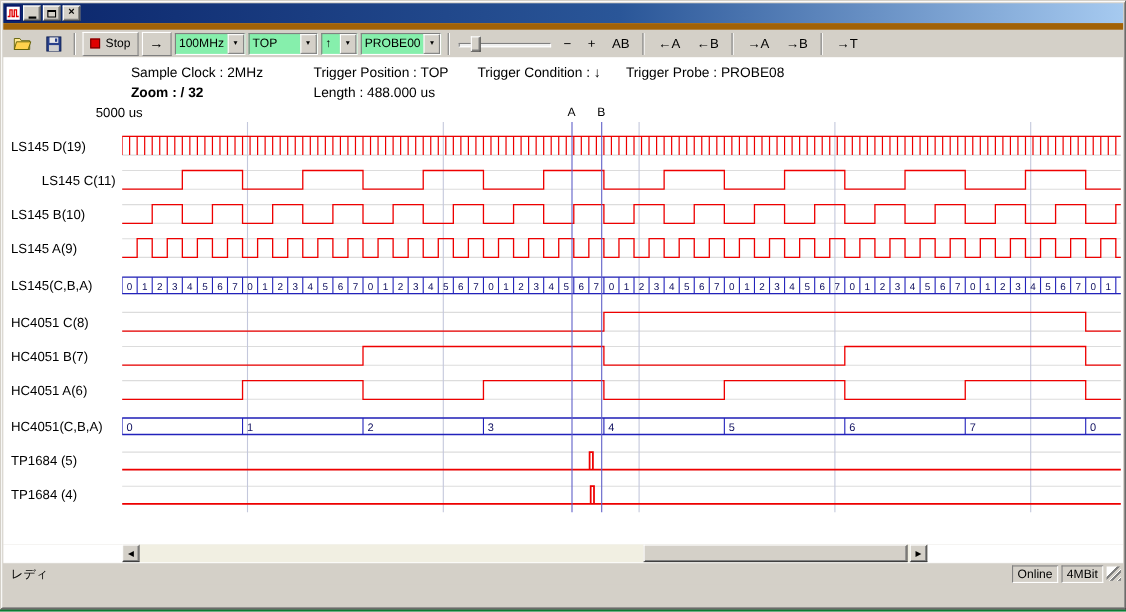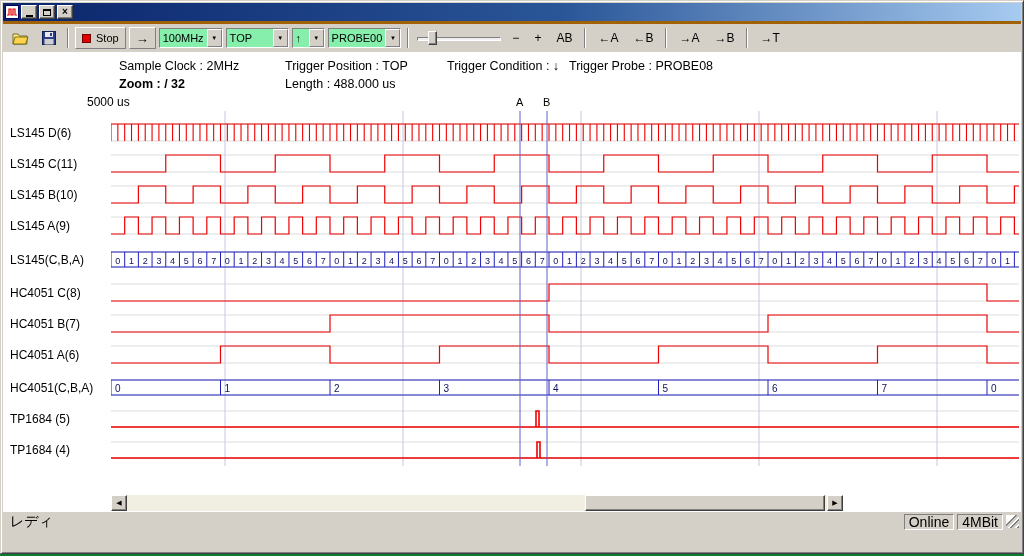--- a/index.html
+++ b/index.html
@@ -13,21 +13,21 @@
   #titlebar{height:18px;background:linear-gradient(90deg,#0a246a 0%,#2a5698 55%,#a6caf0 100%);display:flex;align-items:center;padding:0 2px;}
   #appicon{width:14px;height:14px;flex:0 0 14px;display:flex;}
   #title{color:#ffffff;font-size:11px;font-weight:bold;margin-left:3px;flex:1;white-space:nowrap;overflow:hidden;}
   .winbtn{width:16px;height:14px;background:#d4d0c8;border:1px solid;border-color:#ffffff #404040 #404040 #ffffff;box-shadow:inset -1px -1px 0 #808080;display:flex;align-items:center;justify-content:center;font-size:10px;font-weight:bold;color:#000;margin-left:2px;line-height:1;}
   .glyph-min{width:7px;height:2px;background:#000;margin-top:7px;}
   .glyph-max{width:8px;height:7px;border:1px solid #000;border-top:2px solid #000;}
   
   #menubar{height:20px;display:flex;align-items:center;background:#d4d0c8;padding-left:2px;font-size:11.5px;color:#000;}
   .menu-item{padding:3px 8px;}
   
-  #toolbar{height:31px;display:flex;align-items:center;background:#d4d0c8;border-top:3px solid #a16207;padding:0 5px;gap:3px;}
+  #toolbar{height:31px;display:flex;align-items:center;background:#d4d0c8;border-top:6px solid #a16207;padding:0 5px;gap:3px;}
   .tflaticon{width:25px;height:22px;display:flex;align-items:center;justify-content:center;background:transparent;border:1px solid transparent;}
   .tbtn{height:22px;background:#d4d0c8;border:1px solid;border-color:#ffffff #808080 #808080 #ffffff;display:flex;align-items:center;justify-content:center;font-size:11px;padding:0 6px;color:#000;}
   .tflat{height:22px;display:flex;align-items:center;justify-content:center;font-size:12px;padding:0 5px;background:transparent;border:1px solid transparent;color:#000;}
   .sep{width:2px;height:20px;border-left:1px solid #808080;border-right:1px solid #ffffff;margin:0 3px;}
   .stopsq{width:9px;height:9px;background:#e00000;border:1px solid #700000;margin-right:5px;}
   .combo{height:20px;display:flex;border:1px solid;border-color:#808080 #ffffff #ffffff #808080;background:#86efac;align-items:stretch;}
   .combo .val{font-size:11px;padding:3px 3px 0 3px;color:#000;}
   .combo .dd{width:15px;background:#d4d0c8;border:1px solid;border-color:#ffffff #808080 #808080 #ffffff;display:flex;align-items:center;justify-content:center;font-size:6px;color:#000;}
   #zoom-slider{width:88px;height:20px;position:relative;}
   #zoom-slider .track{position:absolute;left:2px;right:2px;top:9px;height:4px;border:1px solid;border-color:#808080 #ffffff #ffffff #808080;background:#efefef;}
@@ -39,21 +39,21 @@
   .cursor-label{position:absolute;font-size:11px;color:#000;}
   #wf{position:absolute;left:108px;top:59px;}
   #wf text{font-family:"Liberation Sans","DejaVu Sans",sans-serif;}
   
   #scrollrow{height:16px;background:#ffffff;position:relative;}
   #hscroll{position:absolute;left:108px;top:0;width:732px;height:16px;display:flex;}
   .sbtn{width:16px;height:16px;flex:0 0 16px;background:#d4d0c8;border:1px solid;border-color:#ffffff #404040 #404040 #ffffff;box-shadow:inset -1px -1px 0 #808080;font-size:7px;display:flex;align-items:center;justify-content:center;color:#000;}
   .strack{flex:1;background:#f1efe2;position:relative;}
   .sthumb{position:absolute;left:458px;top:0;width:240px;height:16px;background:#d4d0c8;border:1px solid;border-color:#ffffff #404040 #404040 #ffffff;box-shadow:inset -1px -1px 0 #808080;}
   
-  #statusbar{height:20px;background:#d4d0c8;display:flex;align-items:center;font-size:14px;color:#000;padding:0 2px;gap:3px;border-top:1px solid #ffffff;}
+  #statusbar{height:20px;background:#d4d0c8;display:flex;align-items:center;font-size:11px;color:#000;padding:0 2px;gap:3px;border-top:1px solid #ffffff;}
   #status-text{flex:1;padding-left:5px;}
   .spanel{border:1px solid;border-color:#808080 #ffffff #ffffff #808080;padding:1px 4px;height:16px;display:flex;align-items:center;}
   #grip{width:13px;height:13px;background:
     linear-gradient(315deg,#808080 0,#808080 2px,#ffffff 2px,#ffffff 3px,transparent 3px,transparent 5px,#808080 5px,#808080 7px,#ffffff 7px,#ffffff 8px,transparent 8px,transparent 10px,#808080 10px,#808080 12px,#ffffff 12px,#ffffff 13px);}
 </style>
 </head>
 <body>
 
 <div id="window">
 
@@ -127,28 +127,28 @@
     <span class="sep"></span>
     <span class="tflat">→A</span>
     <span class="tflat">→B</span>
     <span class="sep"></span>
     <span class="tflat">→T</span>
   </div>
 
   <div id="main">
     <span class="info" style="left:116px;top:7px;">Sample Clock : 2MHz</span>
     <span class="info" style="left:282px;top:7px;">Trigger Position : TOP</span>
-    <span class="info" style="left:444px;top:7px;">Trigger Condition : ↓</span>
+    <span class="info" style="left:431px;top:7px;">Trigger Condition : ↓</span>
     <span class="info" style="left:566px;top:7px;">Trigger Probe : PROBE08</span>
     <span class="info" style="left:116px;top:25px;font-weight:bold;">Zoom : /  32</span>
     <span class="info" style="left:282px;top:25px;">Length : 488.000 us</span>
     <span class="info" style="left:84px;top:43px;font-size:12px;">5000 us</span>
     <div id="labels">
-        <div class="chlabel" style="top: 73.5px;">LS145 D(6)</div>
-        <div class="chlabel" style="top: 104.5px;">LS145 C(11)</div>
+        <div class="chlabel" style="top: 73.5px;">LS145 D(19)</div>
+        <div class="chlabel" style="top: 104.5px; margin-left: 28px;">LS145 C(11)</div>
         <div class="chlabel" style="top: 135.5px;">LS145 B(10)</div>
         <div class="chlabel" style="top: 166.5px;">LS145 A(9)</div>
         <div class="chlabel" style="top: 200.5px;">LS145(C,B,A)</div>
         <div class="chlabel" style="top: 233.5px;">HC4051 C(8)</div>
         <div class="chlabel" style="top: 264.5px;">HC4051 B(7)</div>
         <div class="chlabel" style="top: 295.5px;">HC4051 A(6)</div>
         <div class="chlabel" style="top: 328.5px;">HC4051(C,B,A)</div>
         <div class="chlabel" style="top: 360px;">TP1684 (5)</div>
         <div class="chlabel" style="top: 391px;">TP1684 (4)</div>
       </div>

